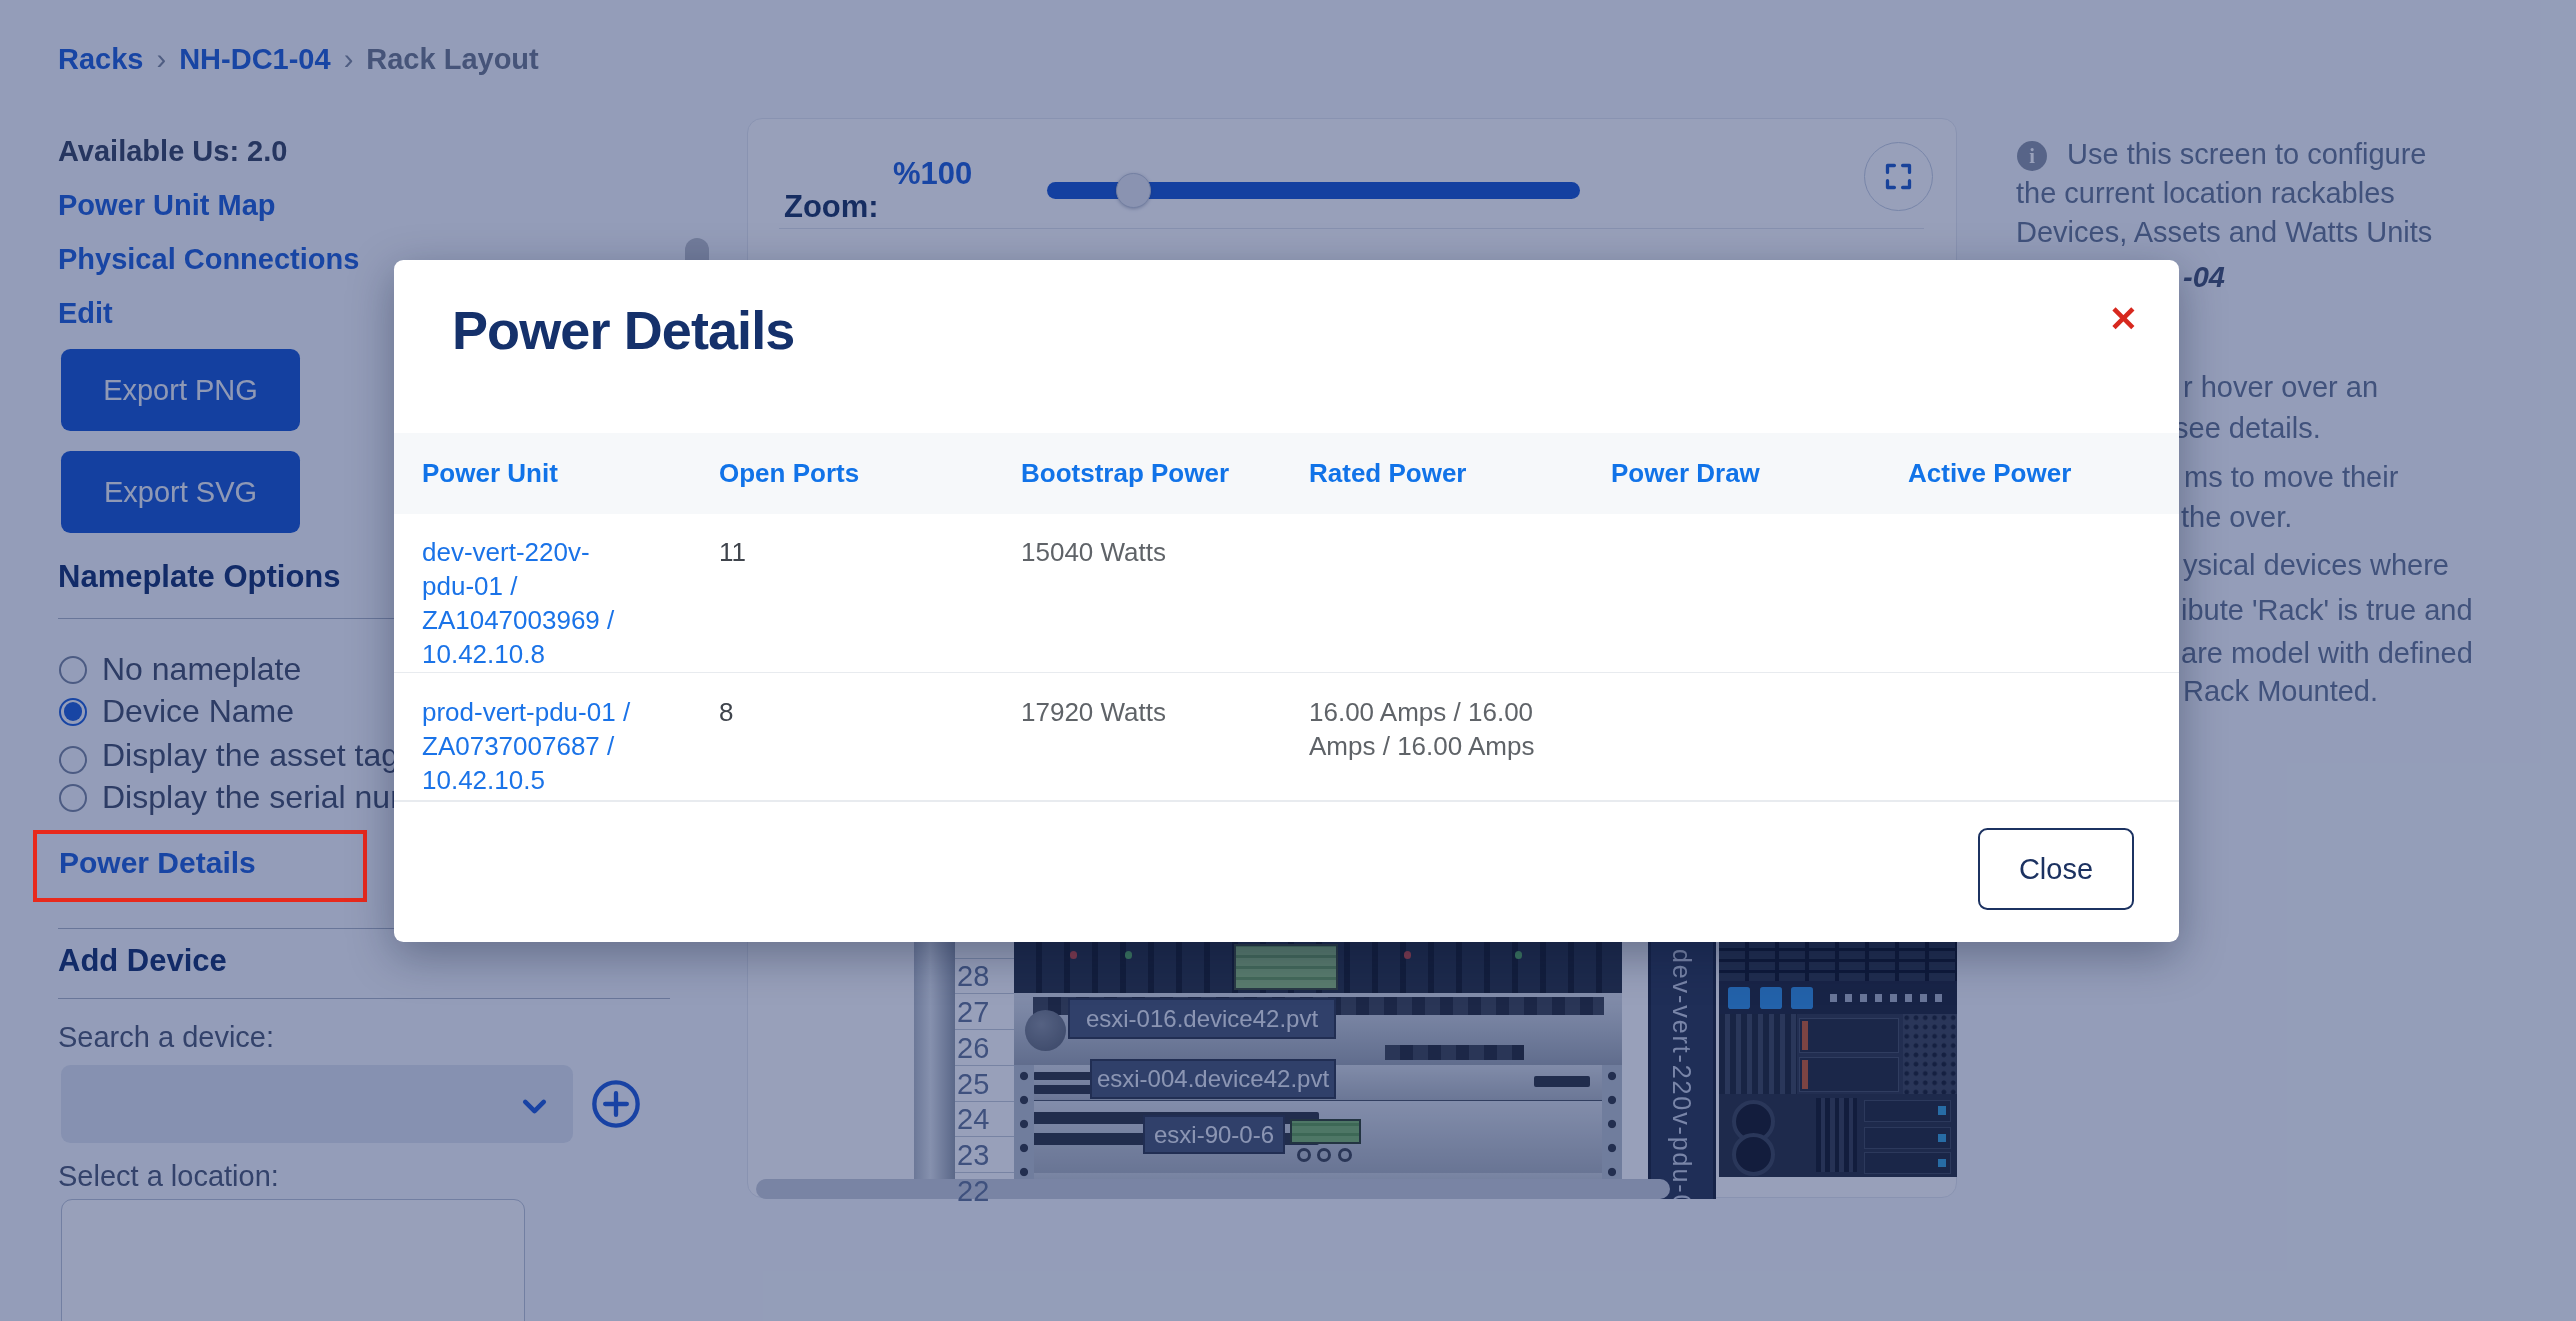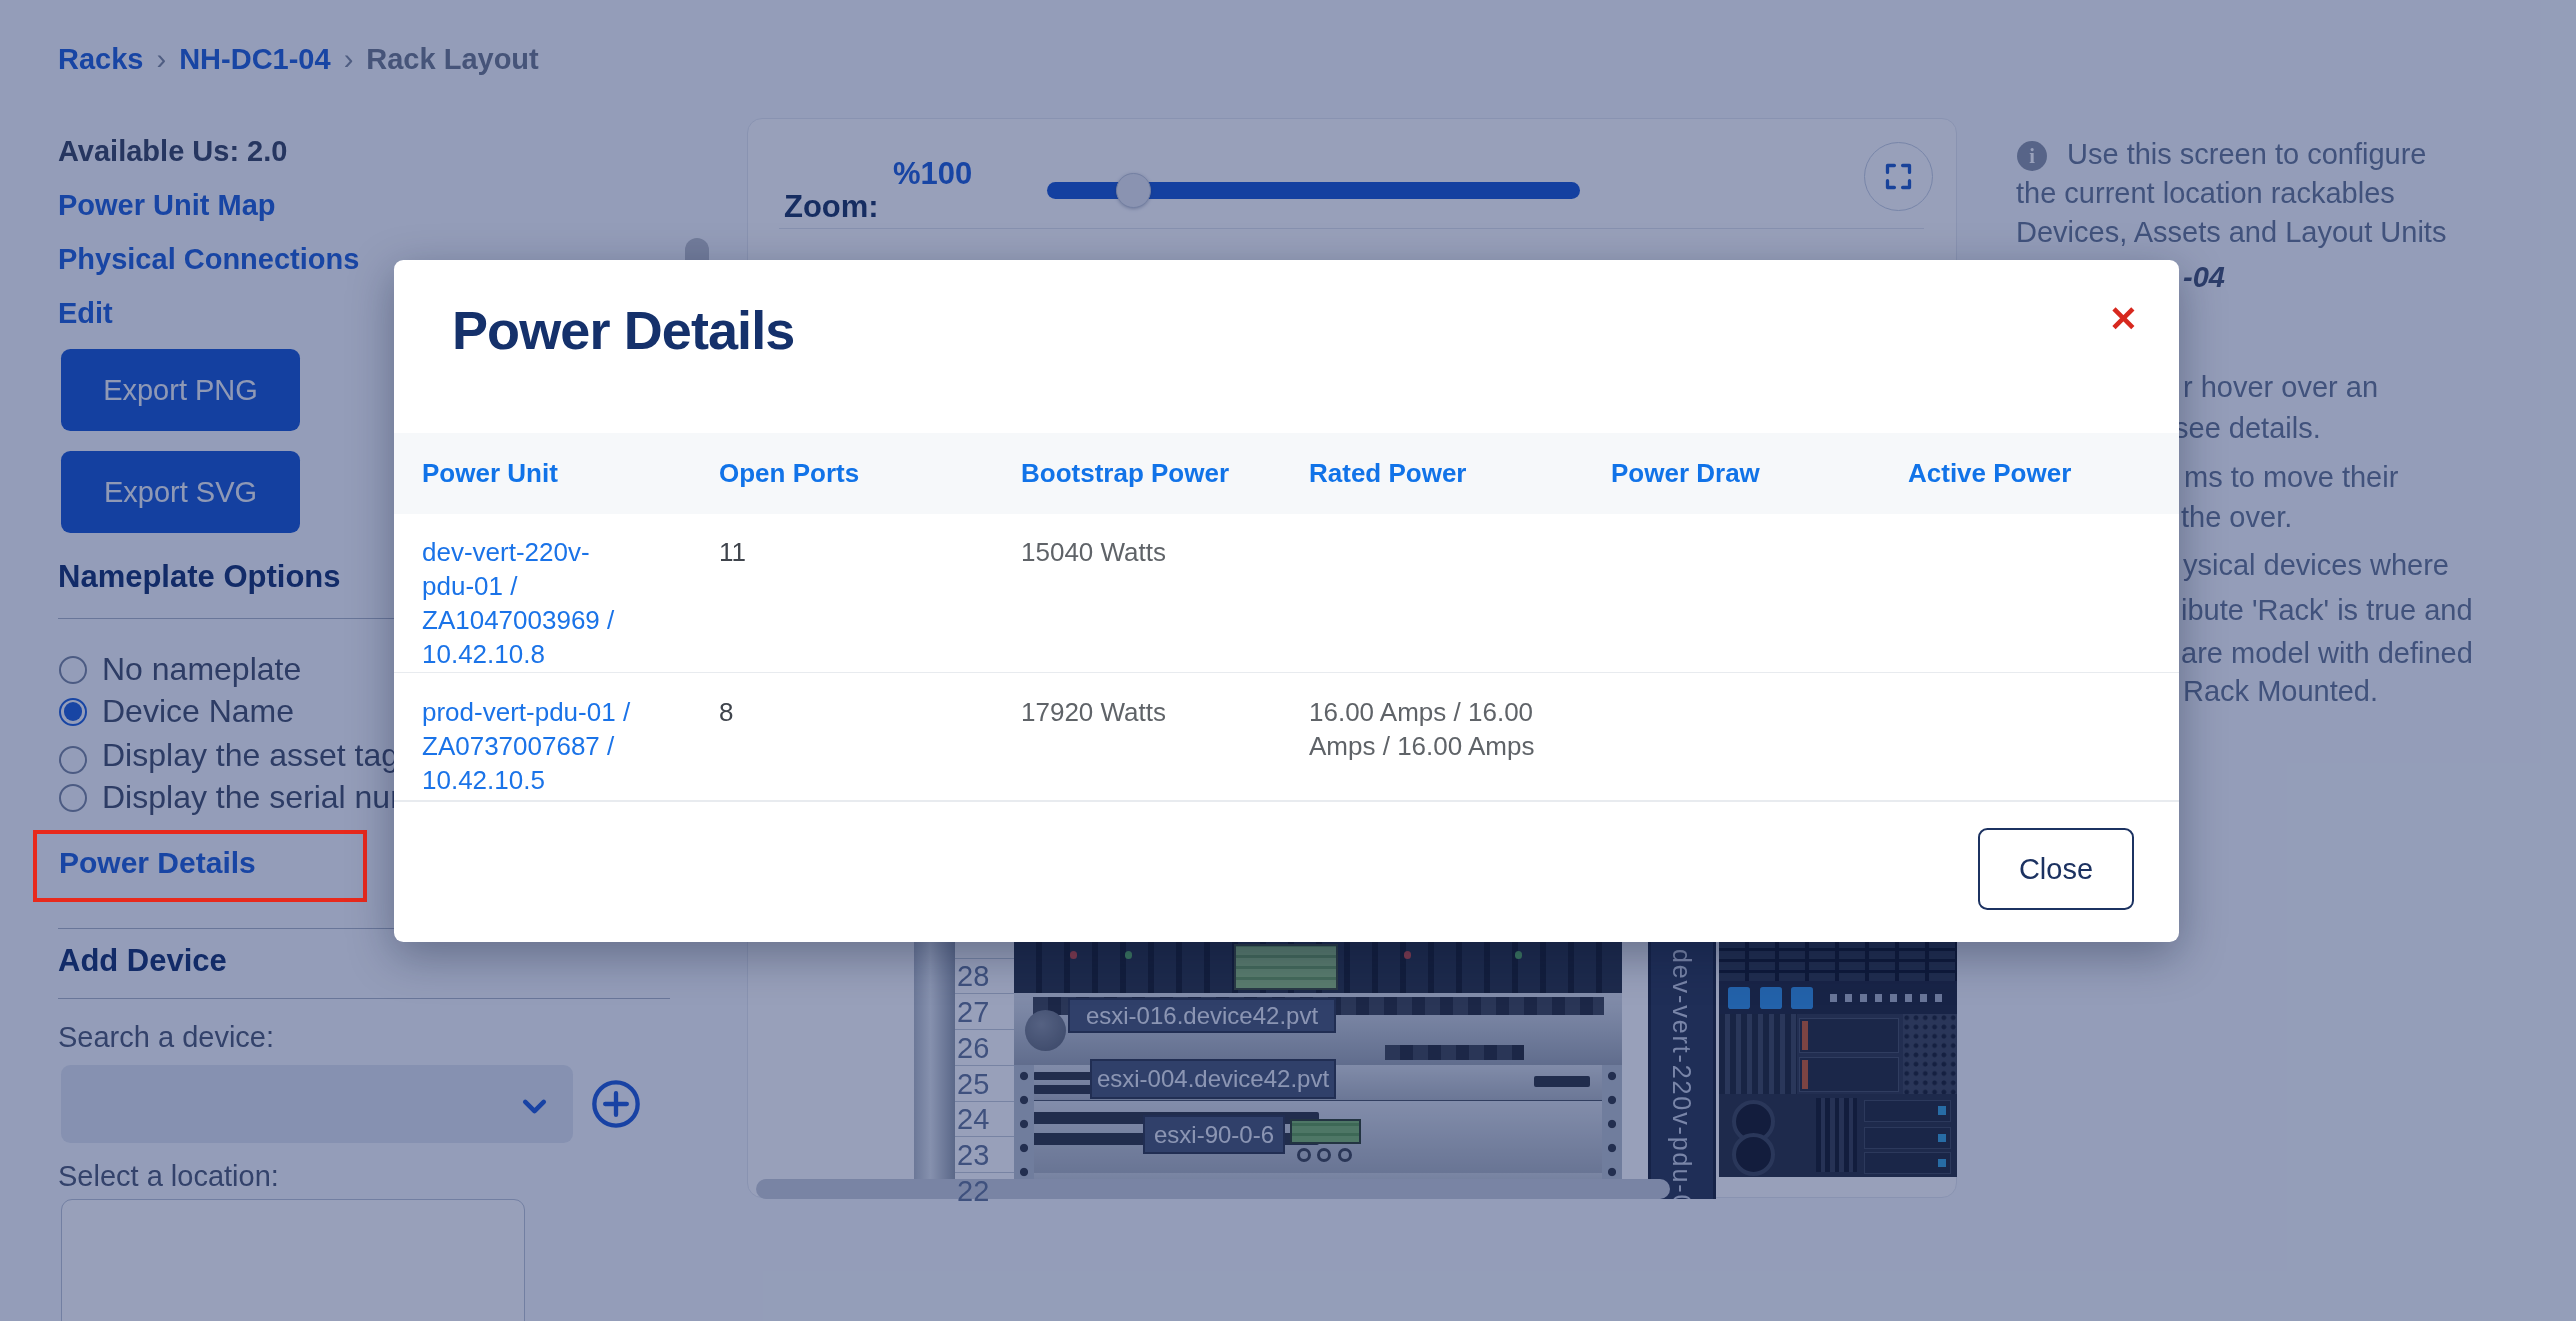--- a/index.html
+++ b/index.html
@@ -215,21 +215,21 @@
       <div class="slot" style="left:16.7px;top:32px;width:288px;height:12px"></div>
       <div class="mini-lcd"></div>
       <span class="ring" style="left:283px;top:47px"></span>
       <span class="ring" style="left:303px;top:47px"></span>
       <span class="ring" style="left:324px;top:47px"></span>
     </div>
     <div class="srv srv-filler"></div>
     <div class="flange" style="left:0"></div>
     <div class="flange" style="right:0"></div>
   </div>
-  <div class="abs nameplate" style="left:1068px;top:998px;width:268px;height:35px">esxi-016.device42.pvt</div>
+  <div class="abs nameplate" style="left:1068px;top:998px;width:268px;height:41px">esxi-016.device42.pvt</div>
   <div class="abs nameplate" style="left:1090px;top:1059px;width:246px;height:40px">esxi-004.device42.pvt</div>
   <div class="abs nameplate" style="left:1143px;top:1115px;width:142px;height:39px">esxi-90-0-6</div>
 
   <div class="abs pdu-strip">
     <div class="pdu-text">dev-vert-220v-pdu-01 / Z</div>
   </div>
 
   <div class="abs right-bay">
     <div class="rb-top"></div>
     <div class="rb-ports">
@@ -269,21 +269,21 @@
       <div class="abs u-tick" style="top: 1136px;"></div>
       <div class="abs u-num" style="top: 1139px;">23</div>
       <div class="abs u-tick" style="top: 1172px;"></div>
       <div class="abs u-num" style="top: 1175px;">22</div>
     </div>
 
   <div class="abs info-icon">i</div>
   <div>
       <div class="abs info-line" style="top: 138px; left: 2067px;">Use this screen to configure</div>
       <div class="abs info-line" style="top: 177px; left: 2016px;">the current location rackables</div>
-      <div class="abs info-line" style="top: 216px; left: 2016px;">Devices, Assets and Layout Units</div>
+      <div class="abs info-line" style="top: 216px; left: 2016px;">Devices, Assets and Watts Units</div>
       <div class="abs info-line info-frag-em" style="left: 2183px; top: 261px;">-04</div>
       <div class="abs info-line" style="left: 2183px; top: 371px;">r hover over an</div>
       <div class="abs info-line" style="left: 2174px; top: 412px;">see details.</div>
       <div class="abs info-line" style="left: 2184px; top: 461px;">ms to move their</div>
       <div class="abs info-line" style="left: 2181px; top: 501px;">the over.</div>
       <div class="abs info-line" style="left: 2183px; top: 549px;">ysical devices where</div>
       <div class="abs info-line" style="left: 2181px; top: 594px;">ibute 'Rack' is true and</div>
       <div class="abs info-line" style="left: 2181px; top: 637px;">are model with defined</div>
       <div class="abs info-line" style="left: 2183px; top: 675px;">Rack Mounted.</div>
     </div>

